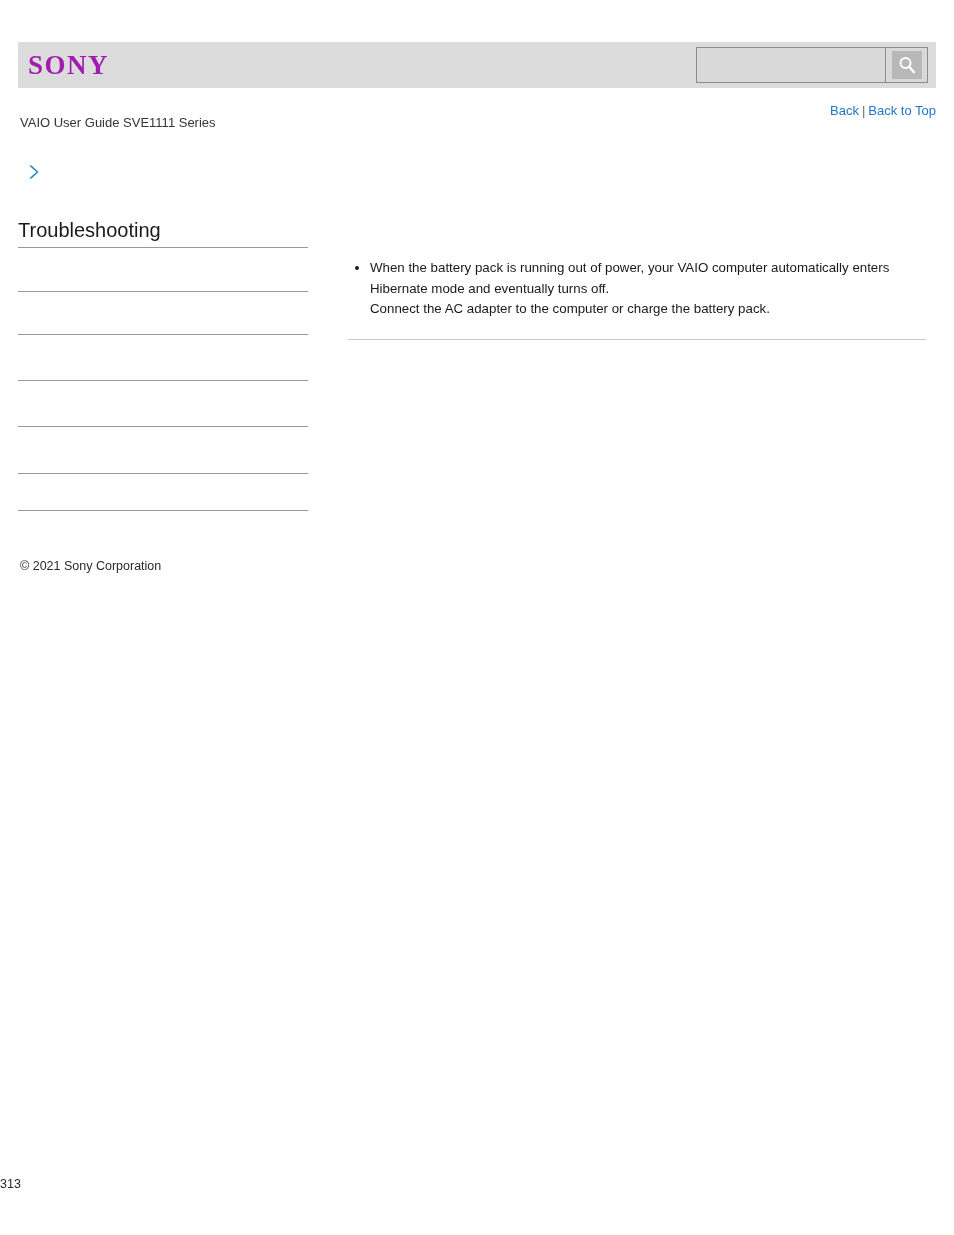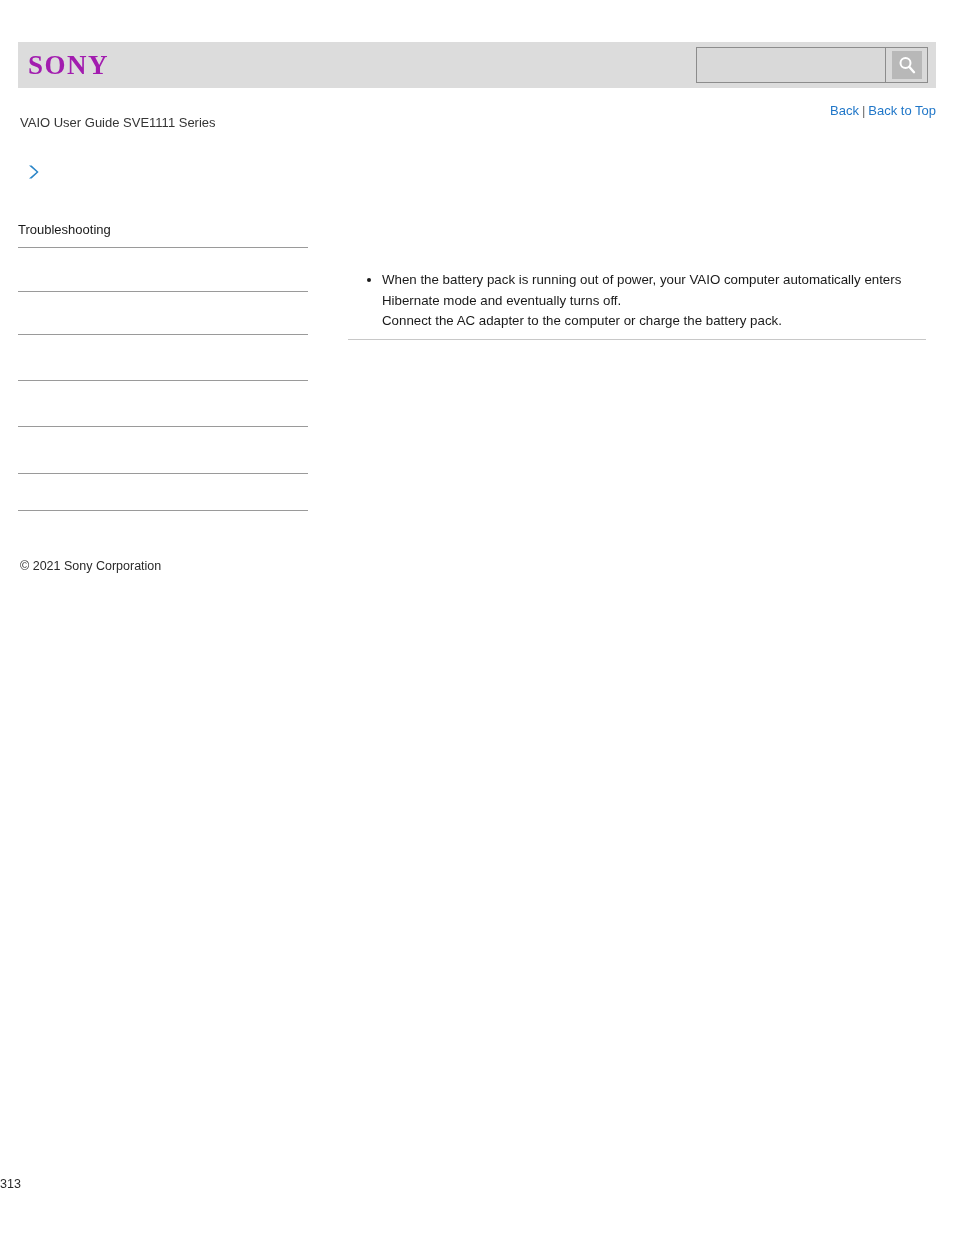--- a/index.html
+++ b/index.html
@@ -119,21 +119,21 @@
   }
 
   
   .sidebar {
     position: absolute;
     left: 18px;
     top: 216px;
     width: 290px;
   }
   .sidebar-title {
-    font-size: 13px;
+    font-size: 20px;
     color: #1a1a1a;
     line-height: 28px;
     padding-bottom: 3px;
     border-bottom: 1px solid #9a9a9a;
   }
   .sidebar-row {
     border-bottom: 1px solid #9a9a9a;
     font-size: 13px;
     color: #222;
     line-height: 16px;
@@ -149,21 +149,21 @@
 
   
   .content {
     position: absolute;
     left: 348px;
     top: 258px;
     width: 578px;
   }
   .content ul {
     list-style: none;
-    margin: 12px;
+    margin: 0;
     padding: 0;
   }
   .content li {
     position: relative;
     padding-left: 22px;
     font-size: 13.3px;
     line-height: 20.5px;
     color: #1a1a1a;
   }
   .content li .bullet {

